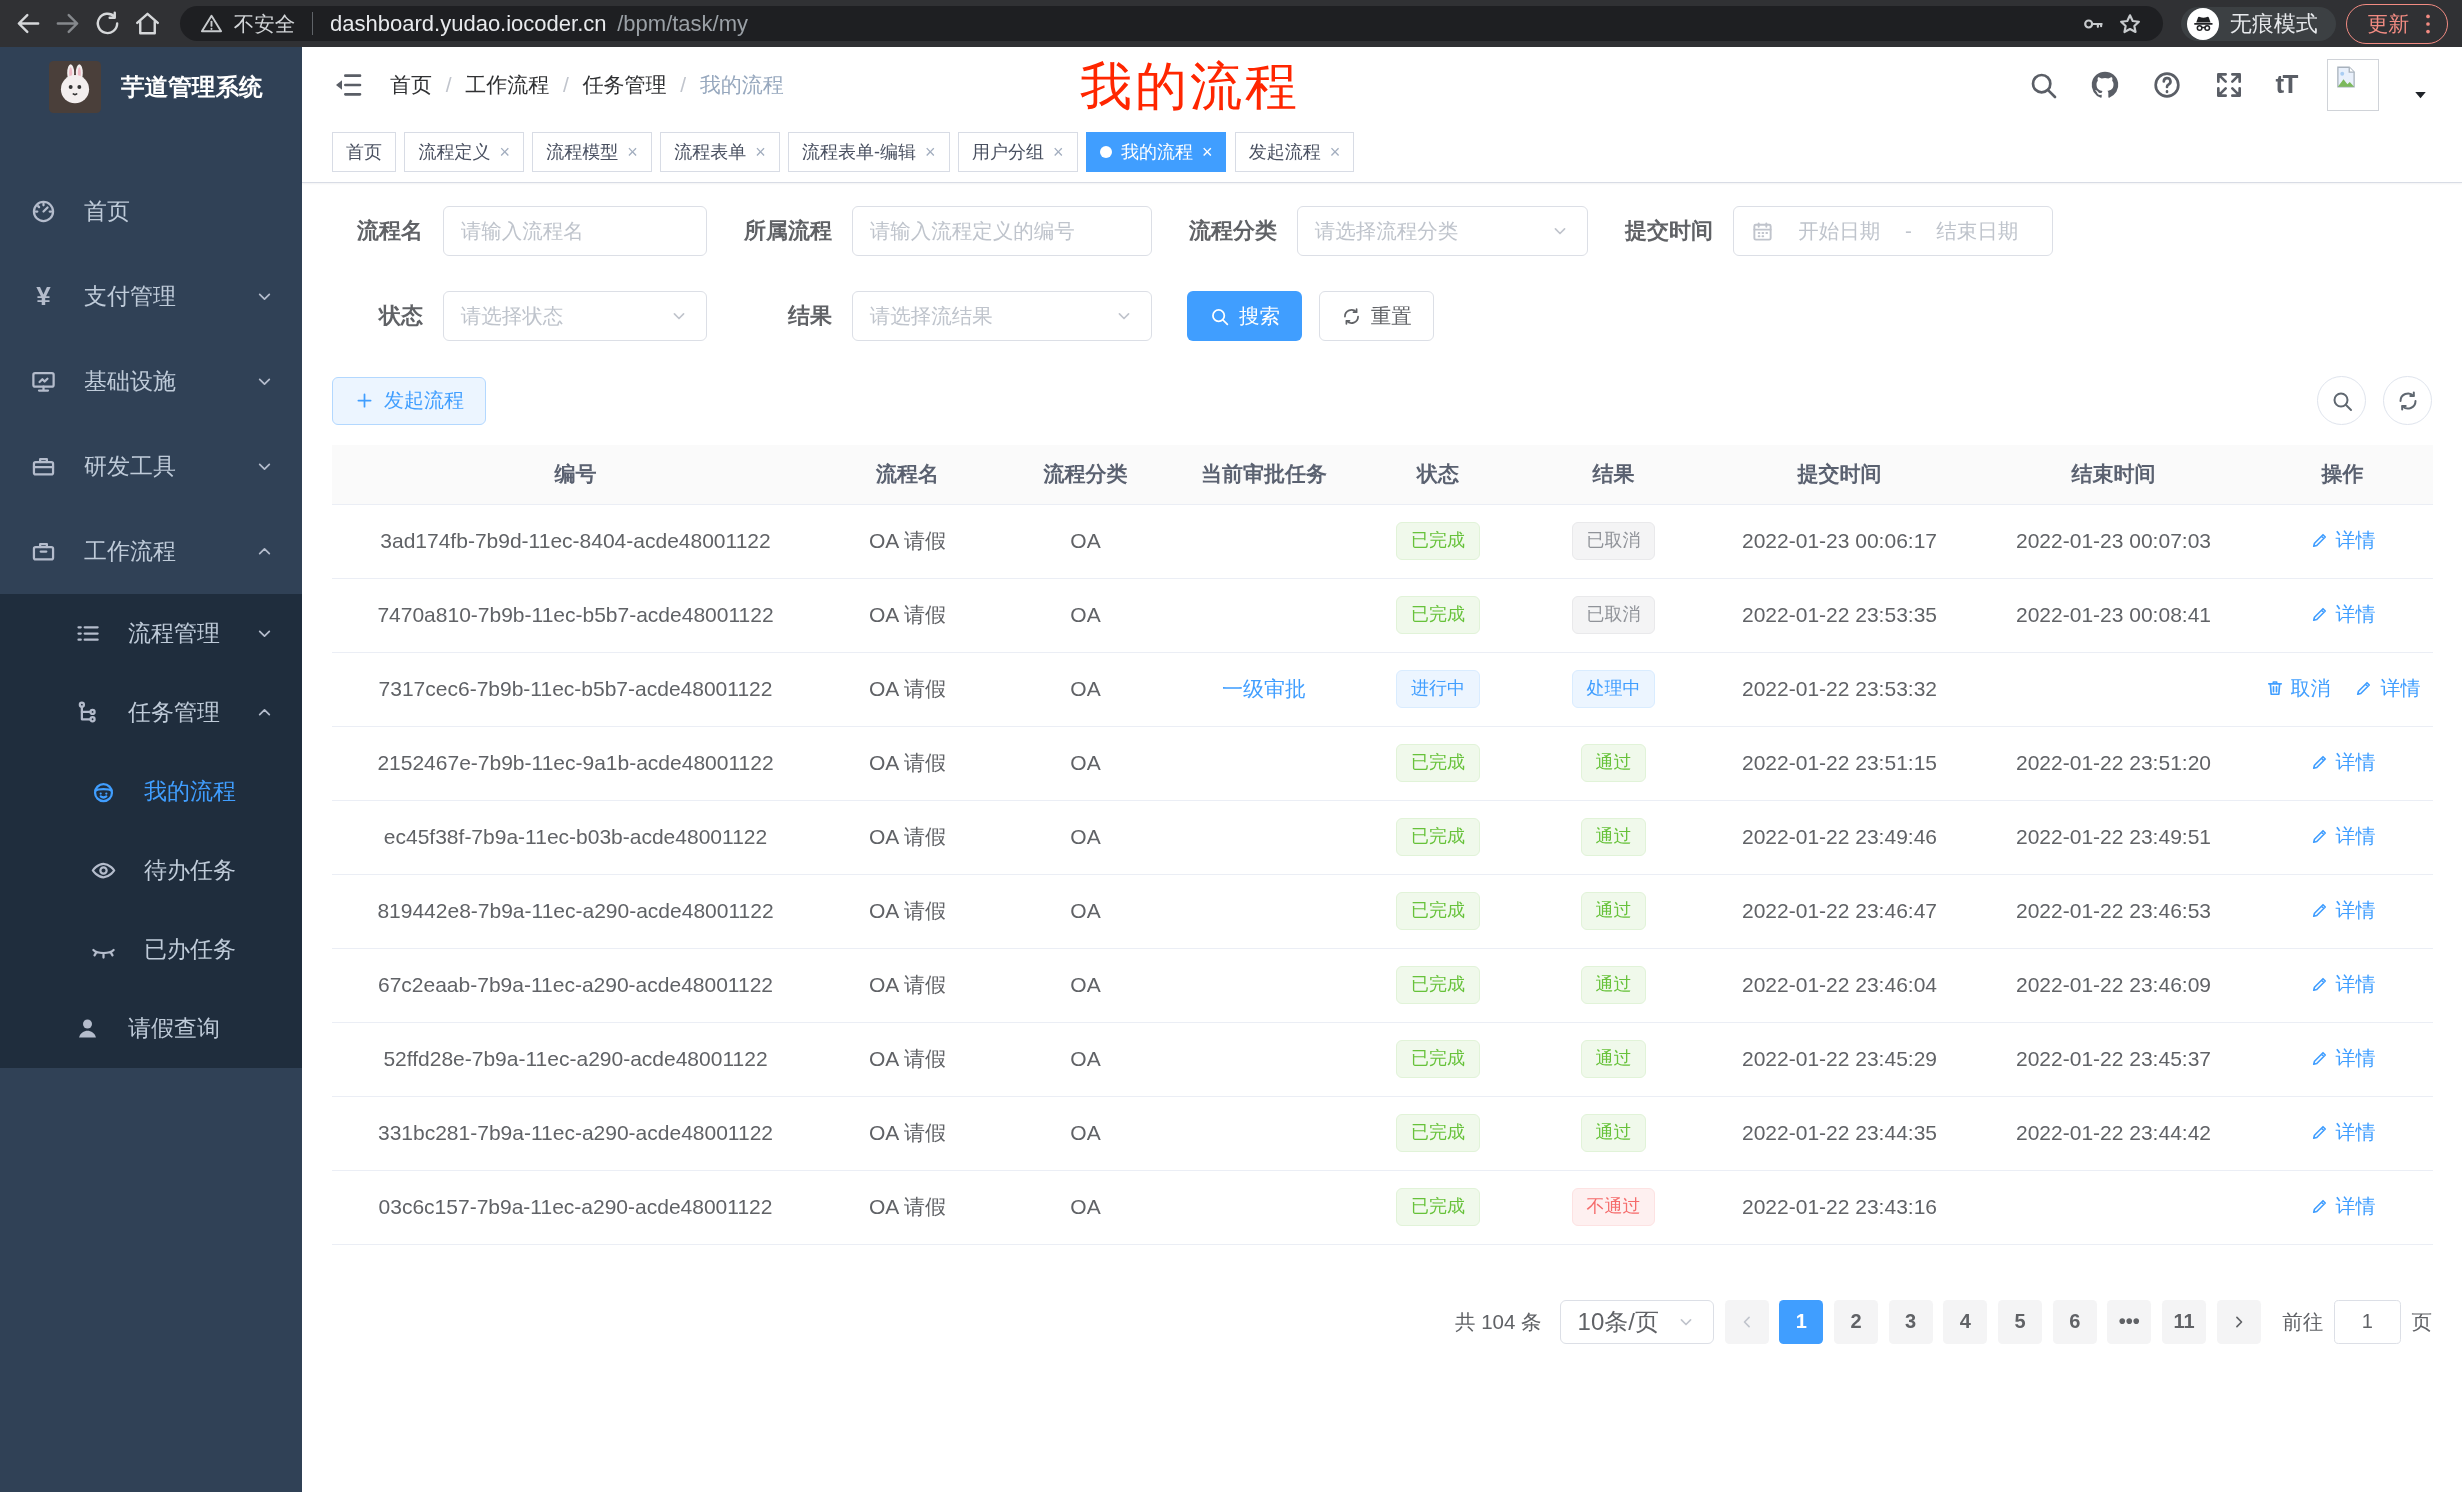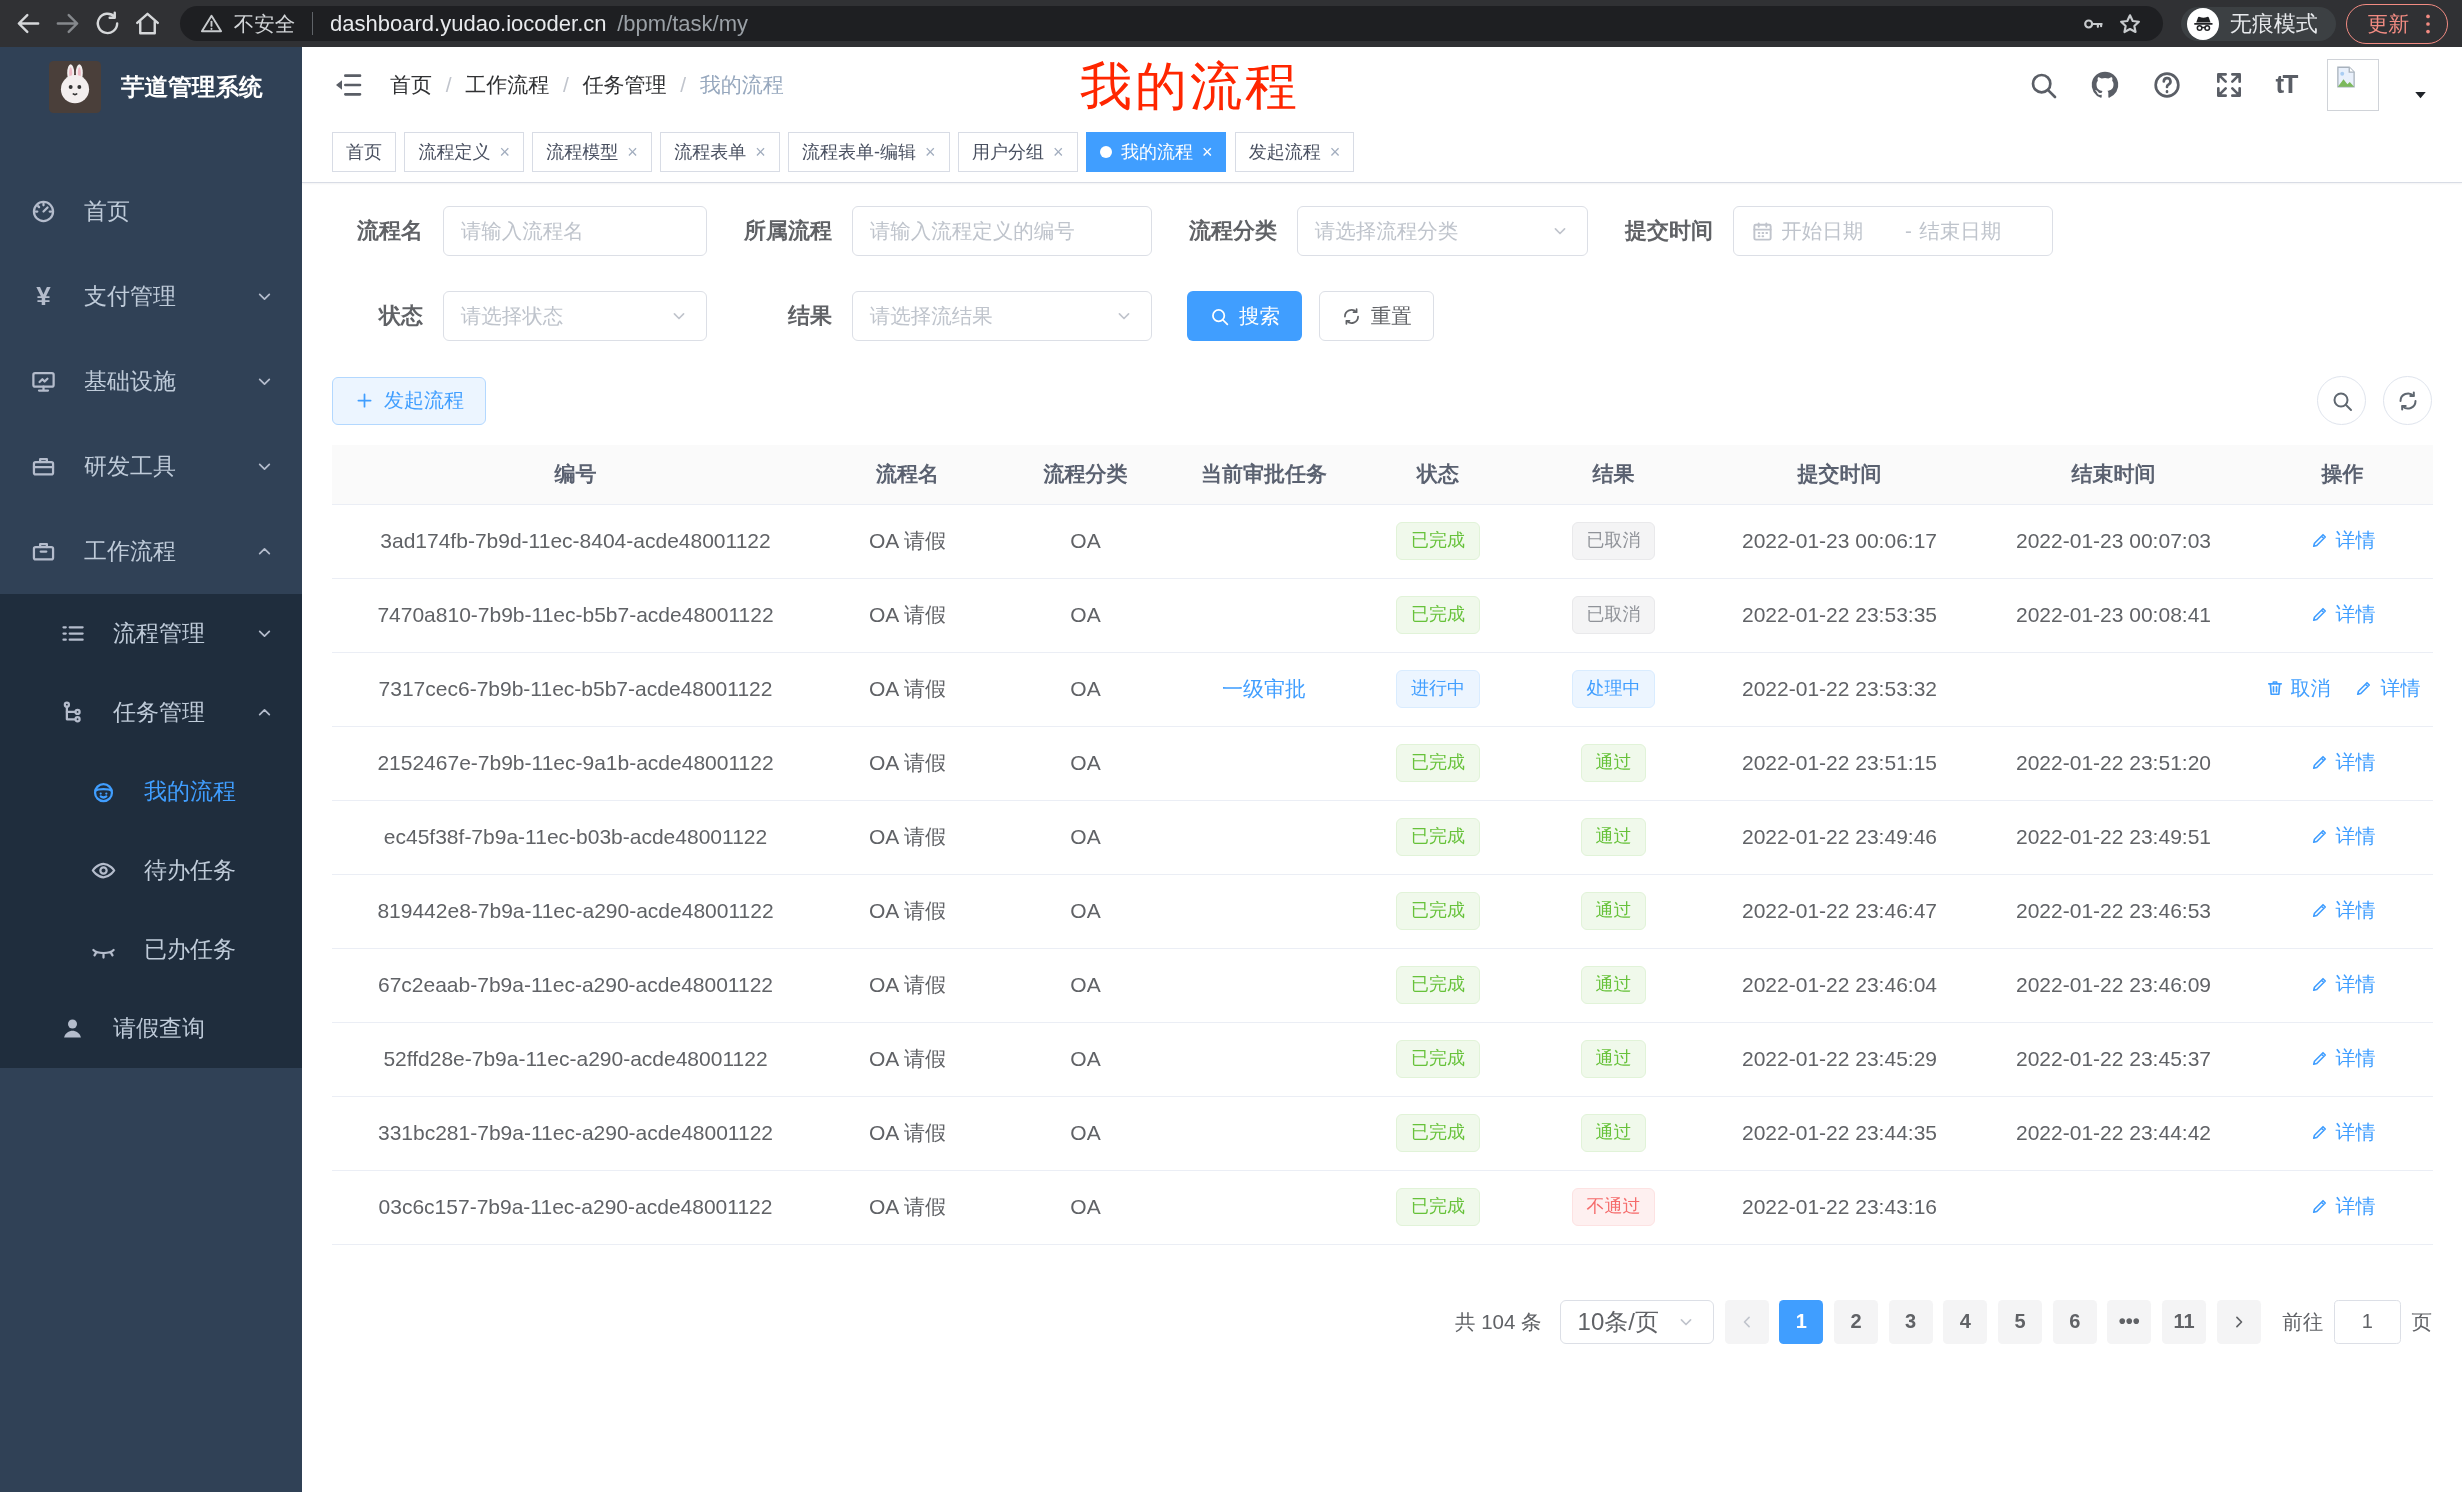--- a/index.html
+++ b/index.html
@@ -29,21 +29,21 @@
   .app { display:flex; height:1446px; }
   .sidebar { width:302px; background:#304156; flex-shrink:0; }
   .logo-row { height:79px; display:flex; align-items:center; padding-left:49px; gap:20px; }
   .logo-img { width:52px; height:52px; border-radius:4.6px; overflow:hidden; flex-shrink:0; }
   .logo-title { color:#fff; font-size:23.6px; font-weight:700; }
   .menu { padding-top:43px; }
   .menu-item { height:85px; display:flex; align-items:center; padding:0 30px; color:#bfcbd9; font-size:23px; cursor:pointer; position:relative; }
   .menu-item .mi { width:27px; height:27px; color:#b4bccc; margin-right:27px; flex-shrink:0; font-size:26px; }
   .menu-item .chev { position:absolute; right:27px; width:21px; height:21px; color:#b4bccc; }
   .submenu { background:#1f2d3d; }
-  .submenu .menu-item { height:79px; padding-left:59px; }
+  .submenu .menu-item { height:79px; padding-left:74px; }
   .submenu .lvl3 { padding-left:90px; }
   .menu-item.active { color:#409eff; }
   .menu-item.active .mi { color:#409eff; }
 
   .main { flex:1; display:flex; flex-direction:column; background:#fff; min-width:0; }
 
   
   .navbar { height:75px; display:flex; align-items:center; padding:0 30px; position:relative; background:#fff; }
   .hamburger { width:32px; height:32px; color:#5a5e66; margin-right:26px; cursor:pointer; }
   .crumbs { display:flex; align-items:center; gap:13.7px; font-size:21px; }
@@ -73,21 +73,21 @@
   .w-l1 { width:111px; } .w-l2 { width:110px; }
   .inp { height:50px; border:0.8px solid #dcdfe6; border-radius:6px; background:#fff; display:flex; align-items:center; padding:0 16.7px; font-size:20.5px; color:#606266; }
   .inp input { border:none; outline:none; width:100%; font-size:20.5px; color:#606266; font-family:inherit; background:transparent; }
   .inp input::placeholder { color:#bfc4cc; }
   .ph { color:#bfc4cc; }
   .sel-caret { width:20px; height:20px; color:#c0c4cc; margin-left:auto; flex-shrink:0; }
   .gap { width:35px; flex-shrink:0; }
   .w-name { width:264px; } .w-proc { width:300px; } .w-cat { width:291px; } .w-date { width:320px; }
   .date-range { gap:7.6px; }
   .date-range .cal { width:23px; height:23px; color:#c0c4cc; flex-shrink:0; }
-  .date-range .dph { flex:1; font-size:20.5px; }
+  .date-range .dph { flex:1; text-align:center; font-size:20.5px; }
   .date-range .dsep { color:#bfc4cc; font-size:20.5px; }
   .btn { height:50px; border-radius:6px; display:inline-flex; align-items:center; justify-content:center; gap:9px; font-size:20.5px; cursor:pointer; border:0.8px solid transparent; padding:0 21px; }
   .btn .bic { width:21px; height:21px; }
   .btn-primary { background:#409eff; color:#fff; }
   .btn-plain { background:#fff; border-color:#dcdfe6; color:#606266; }
   .btn-create { background:#ecf5ff; border-color:#b3d8ff; color:#409eff; height:48px; font-size:20px; }
 
   .toolbar-row { display:flex; align-items:center; justify-content:space-between; margin:0 0 20px 0; }
   .tool-circles { display:flex; gap:16.7px; }
   .circle-btn { width:49px; height:49px; border-radius:50%; border:0.8px solid #dfe4ed; background:#fff; color:#5f6770; display:flex; align-items:center; justify-content:center; cursor:pointer; }

